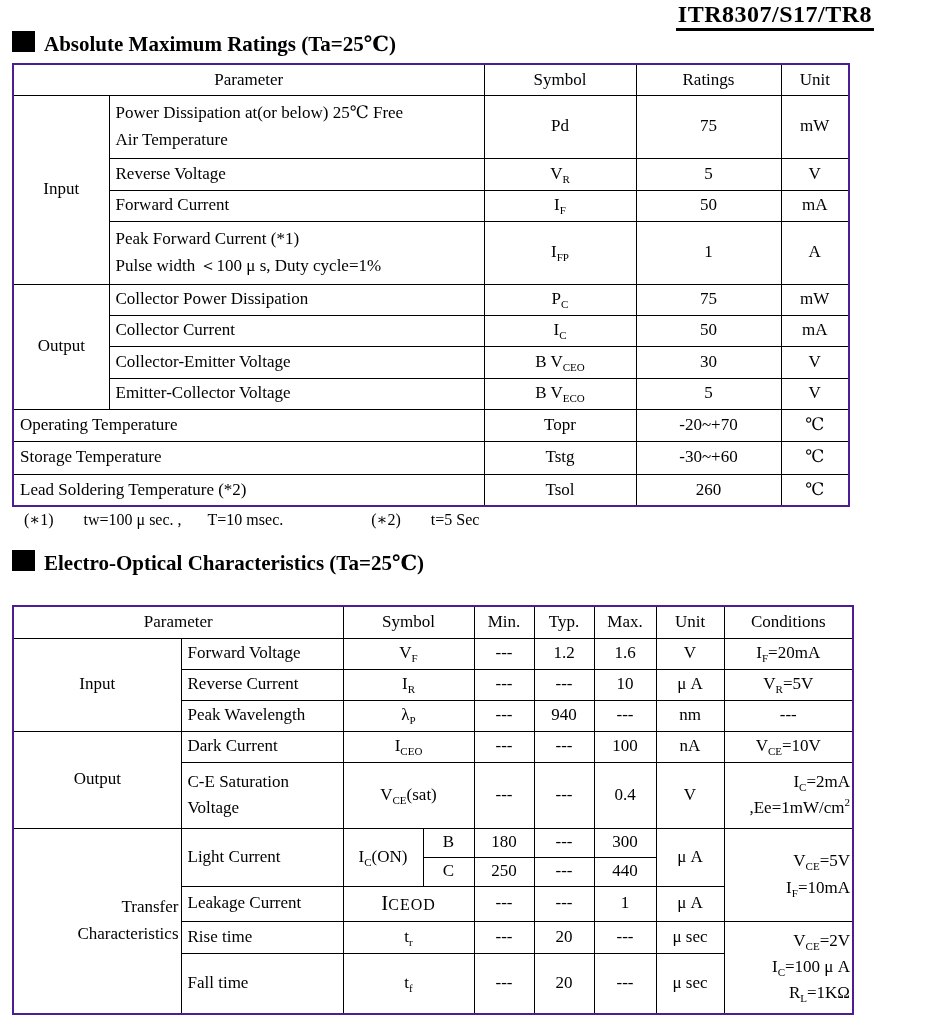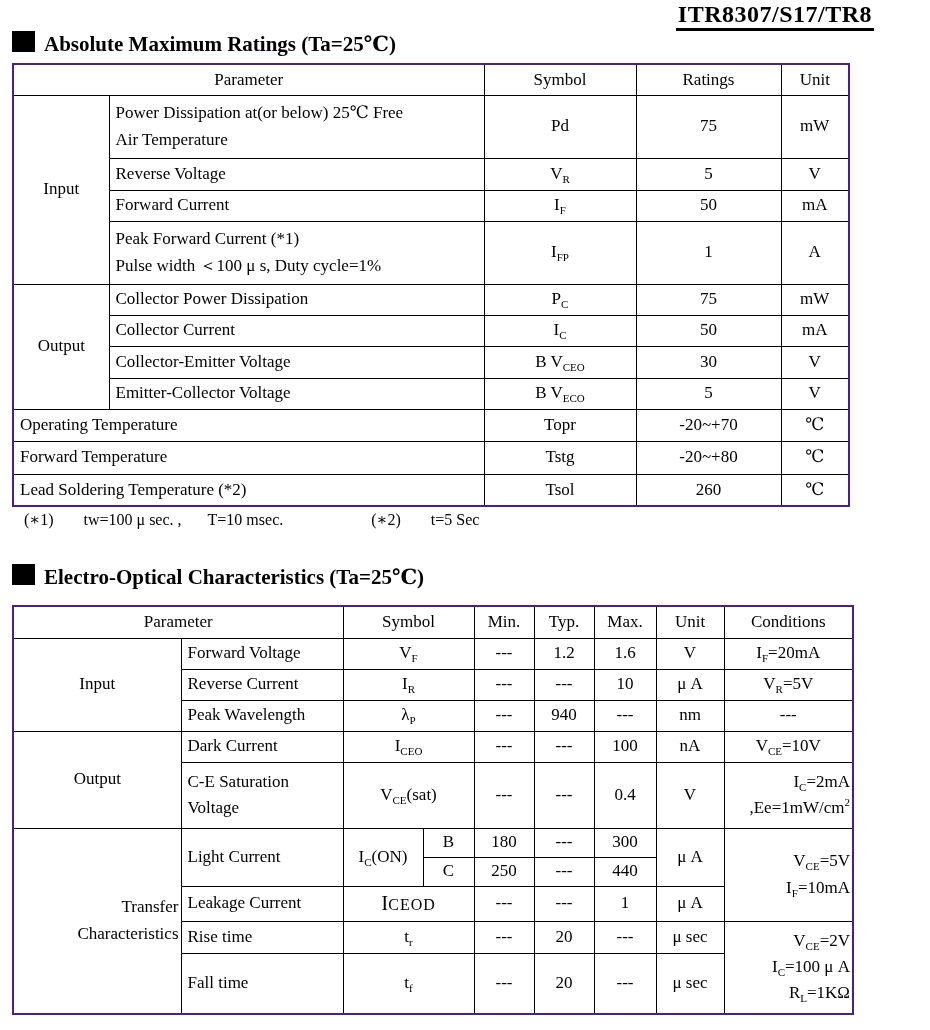--- a/index.html
+++ b/index.html
@@ -100,39 +100,39 @@
     <td class="c">5</td>
     <td class="c">V</td>
   </tr>
   <tr style="height:32px">
     <td class="l" colspan="2">Operating Temperature</td>
     <td class="c"><span>Topr</span></td>
     <td class="c">-20~+70</td>
     <td class="c">℃</td>
   </tr>
   <tr style="height:33px">
-    <td class="l" colspan="2">Forward Temperature</td>
+    <td class="l" colspan="2">Storage Temperature</td>
     <td class="c"><span>Tstg</span></td>
-    <td class="c">-20~+80</td>
+    <td class="c">-30~+60</td>
     <td class="c">℃</td>
   </tr>
   <tr style="height:32px">
     <td class="l" colspan="2">Lead Soldering Temperature (*2)</td>
     <td class="c"><span>Tsol</span></td>
     <td class="c">260</td>
     <td class="c">℃</td>
   </tr>
 </tbody>
   </table>
 
 <div class="abs fn">
   <span>(∗1)</span><span class="gap1"></span><span>tw=100  μ sec. ,</span><span class="gap2"></span><span>T=10 msec.</span><span class="gap3"></span><span>(∗2)</span><span class="gap1"></span><span>t=5 Sec</span>
 </div>
 
-<div class="abs sec-head" style="top:564px;">
+<div class="abs sec-head" style="top:550px;">
   <span class="sec-sq"></span>
   <span class="sec-txt">Electro-Optical Characteristics (Ta=25℃)</span>
 </div>
 
 <table class="abs" style="left:12px;top:605px;width:840px;">
   <colgroup>
       <col style="width:168px">
       <col style="width:162px">
       <col style="width:80px">
       <col style="width:51px">

